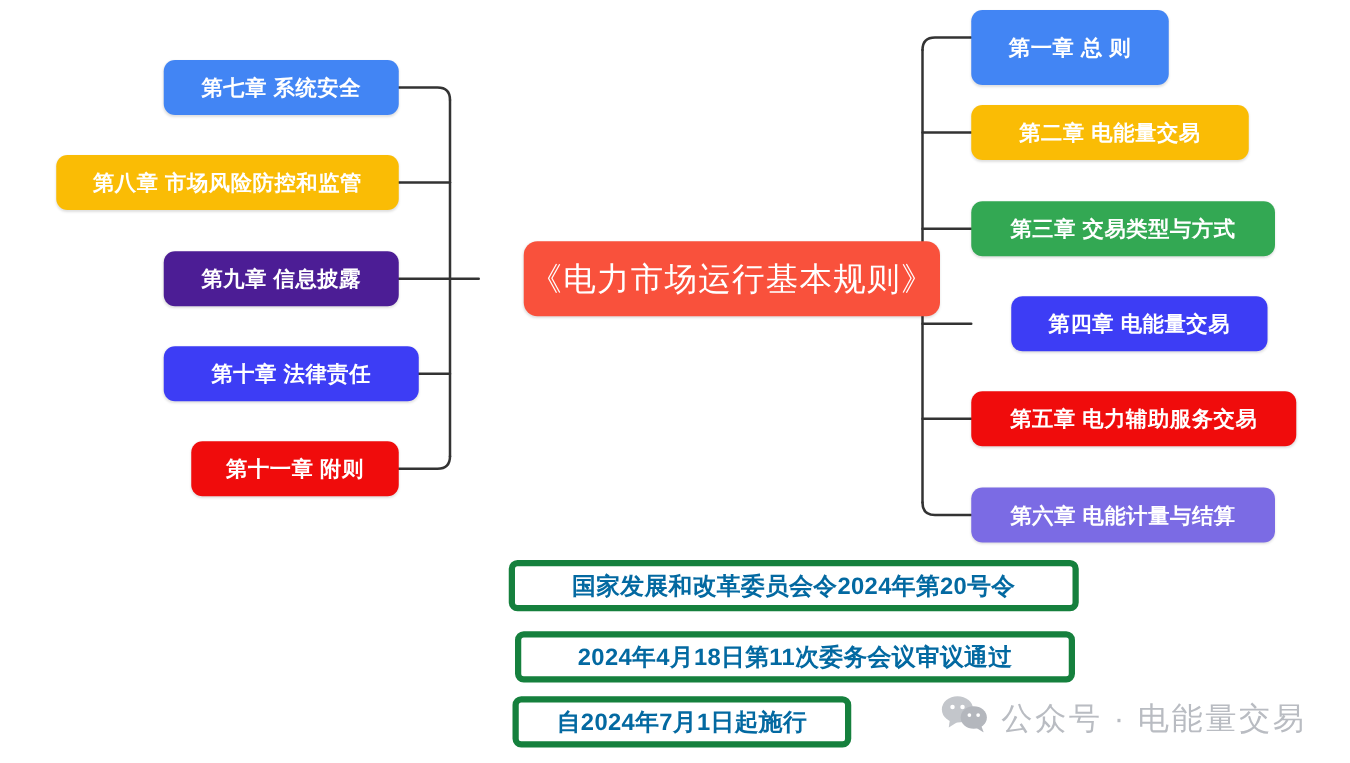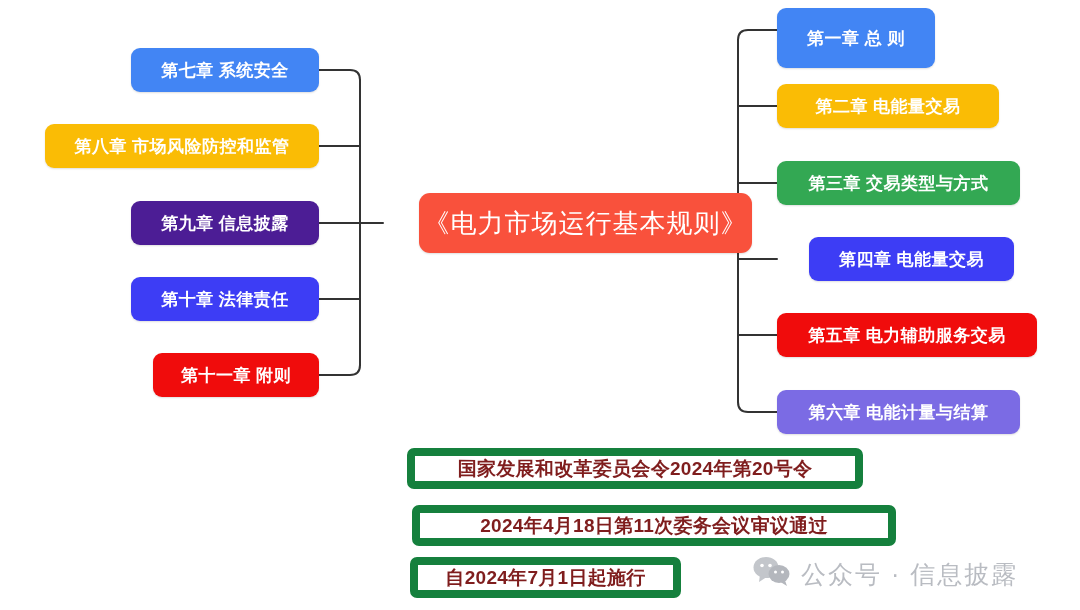--- a/index.html
+++ b/index.html
@@ -53,23 +53,23 @@
     letter-spacing: 1px;
   }
 
   .infobox {
     position: absolute;
     box-sizing: border-box;
     display: flex;
     align-items: center;
     justify-content: center;
     background: #ffffff;
-    border: 8px solid #15803d;
+    border: 5px solid #15803d;
     border-radius: 7px;
-    color: #7f1d1d;
+    color: #0369a1;
     font-weight: bold;
     font-size: 19px;
     white-space: nowrap;
     letter-spacing: 0.3px;
   }
 
   #watermark {
     position: absolute;
     left: 752px;
     top: 556px;
@@ -112,36 +112,36 @@
   <div class="node" style="left: 777px; top: 8px; width: 158px; height: 60px; background: rgb(66, 133, 244);">第一章  总 则</div>
   <div class="node" style="left: 777px; top: 84px; width: 222px; height: 44px; background: rgb(250, 188, 5);">第二章  电能量交易</div>
   <div class="node" style="left: 777px; top: 161px; width: 243px; height: 44px; background: rgb(51, 168, 83);">第三章  交易类型与方式</div>
   <div class="node" style="left: 777px; top: 237px; width: 205px; height: 44px; background: rgb(61, 61, 245); margin-left: 32px;">第四章  电能量交易</div>
   <div class="node" style="left: 777px; top: 313px; width: 260px; height: 44px; background: rgb(240, 12, 12);">第五章  电力辅助服务交易</div>
   <div class="node" style="left: 777px; top: 390px; width: 243px; height: 44px; background: rgb(123, 107, 228);">第六章  电能计量与结算</div>
 
   <div class="node" style="left: 131px; top: 48px; width: 188px; height: 44px; background: rgb(66, 133, 244);">第七章  系统安全</div>
   <div class="node" style="left: 45px; top: 124px; width: 274px; height: 44px; background: rgb(250, 188, 5);">第八章  市场风险防控和监管</div>
   <div class="node" style="left: 131px; top: 201px; width: 188px; height: 44px; background: #4c1d95;">第九章  信息披露</div>
-  <div class="node" style="left: 131px; top: 277px; width: 188px; height: 44px; background: rgb(61, 61, 245);">第十章  法律责任</div>
+  <div class="node" style="left: 131px; top: 277px; width: 204px; height: 44px; background: rgb(61, 61, 245);">第十章  法律责任</div>
   <div class="node" style="left: 153px; top: 353px; width: 166px; height: 44px; background: rgb(240, 12, 12);">第十一章  附则</div>
 
   <div class="infobox" style="left: 407px; top: 448px; width: 456px; height: 41px;">国家发展和改革委员会令2024年第20号令</div>
-  <div class="infobox" style="left: 412px; top: 505px; width: 484px; height: 41px;">2024年4月18日第11次委务会议审议通过</div>
+  <div class="infobox" style="left: 412px; top: 505px; width: 448px; height: 41px;">2024年4月18日第11次委务会议审议通过</div>
   <div class="infobox" style="left: 410px; top: 557px; width: 271px; height: 41px;">自2024年7月1日起施行</div>
 
   <div id="watermark">
     <span class="wm-icon">
       <svg width="40" height="30" viewBox="0 0 40 30" xmlns="http://www.w3.org/2000/svg">
         <ellipse cx="14" cy="11.5" rx="12.5" ry="10.5" fill="#c3c6cb"></ellipse>
         <polygon points="8,19 7,26 14,21.5" fill="#c3c6cb"></polygon>
         <circle cx="10" cy="9.5" r="1.8" fill="#ffffff"></circle>
         <circle cx="18" cy="9.5" r="1.8" fill="#ffffff"></circle>
         <ellipse cx="27" cy="18" rx="10.5" ry="9" fill="#b4b7bd"></ellipse>
         <polygon points="33,24.5 35,30 28.5,26" fill="#b4b7bd"></polygon>
         <circle cx="23.5" cy="16" r="1.5" fill="#ffffff"></circle>
         <circle cx="30.5" cy="16" r="1.5" fill="#ffffff"></circle>
       </svg>
     </span>
-    <span class="wm-text">公众号 · 信息披露</span>
+    <span class="wm-text">公众号 · 电能量交易</span>
   </div>
 
 </div>
 
 </body></html>

